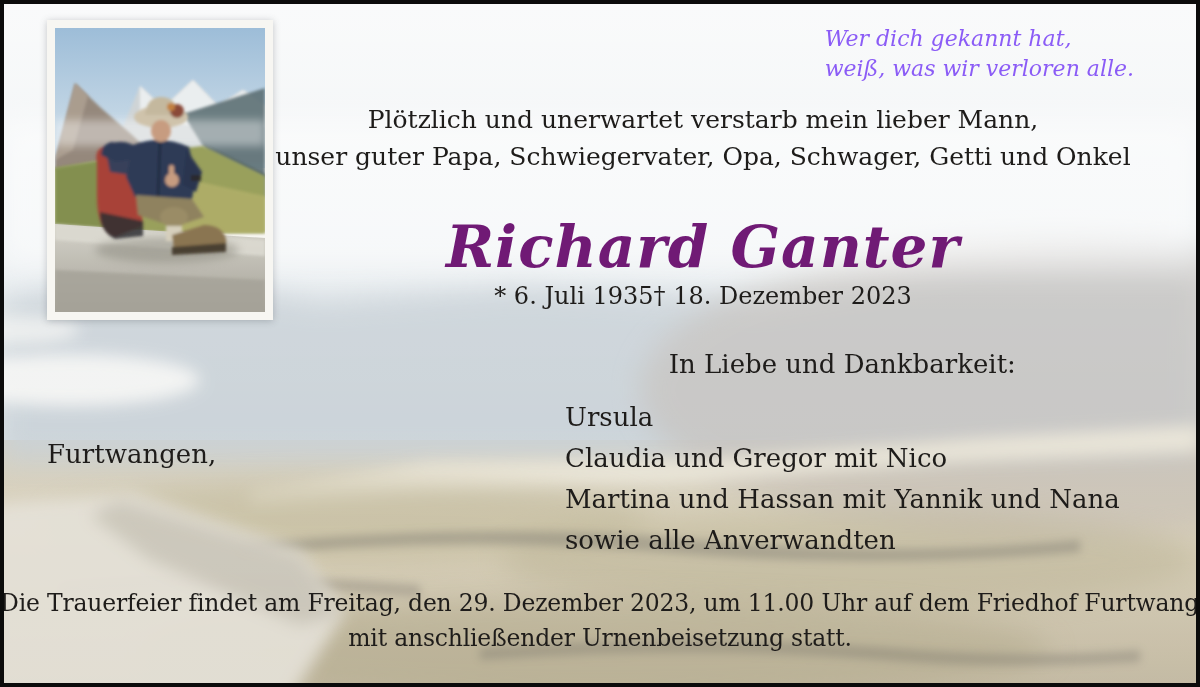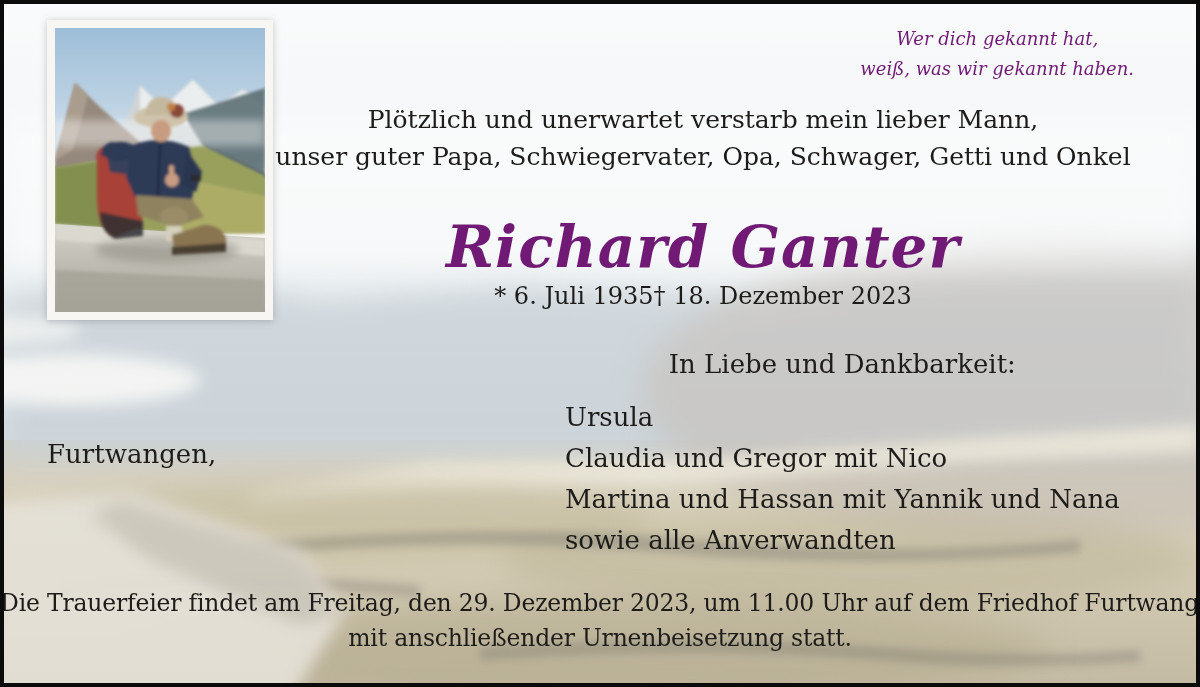--- a/index.html
+++ b/index.html
@@ -15,22 +15,22 @@
     box-sizing:border-box; pointer-events:none; z-index:10;
   }
   .photo {
     position:absolute; left:47px; top:20px; width:210px; height:284px;
     background:#f7f6f2; padding:8px; z-index:2;
     box-shadow:0 1px 7px rgba(70,75,82,0.3);
   }
   .photo svg { display:block; }
   .epitaph {
     position:absolute; top:24px; right:66px; z-index:3;
-    text-align:center; font-style:italic; font-size:18px; line-height:30px;
-    color:#701a75;
+    text-align:left; font-style:italic; font-size:22px; line-height:30px;
+    color:#8b5cf6;
   }
   .center-col { position:absolute; left:203px; width:1000px; text-align:center; z-index:3; }
   .intro { top:101px; font-size:25px; line-height:37px; white-space:nowrap; }
   .deceased-name {
     top:193px; font-size:58px; font-style:italic; font-weight:600;
     letter-spacing:1px; color:#701a75; white-space:nowrap;margin-top:20px;
   }
   .dates { top:282px; font-size:24px; white-space:nowrap; }
   .dates .birth { }
   .condolence { position:absolute; left:565px; top:349px; z-index:3; font-size:26px; }
@@ -153,21 +153,21 @@
     <ellipse cx="119" cy="189" rx="14" ry="10" fill="#9a8c66"></ellipse>
     <rect x="111" y="198" width="16" height="15" fill="#d6cfbc"></rect>
     <path d="M117,207 L149,197 Q167,197 171,211 Q173,221 159,223 L119,221 Z" fill="#8a7451"></path>
     <path d="M117,219 L171,215 L171,224 L117,227 Z" fill="#4a3f30"></path>
   </g>
 </svg>
 </div>
 
 <div class="epitaph">
   <div>Wer dich gekannt hat,</div>
-  <div>weiß, was wir gekannt haben.</div>
+  <div>weiß, was wir verloren alle.</div>
 </div>
 
 <div class="center-col intro">
   <div>Plötzlich und unerwartet verstarb mein lieber Mann,</div>
   <div>unser guter Papa, Schwiegervater, Opa, Schwager, Getti und Onkel</div>
 </div>
 
 <div class="center-col deceased-name">Richard Ganter</div>
 
 <div class="center-col dates">

